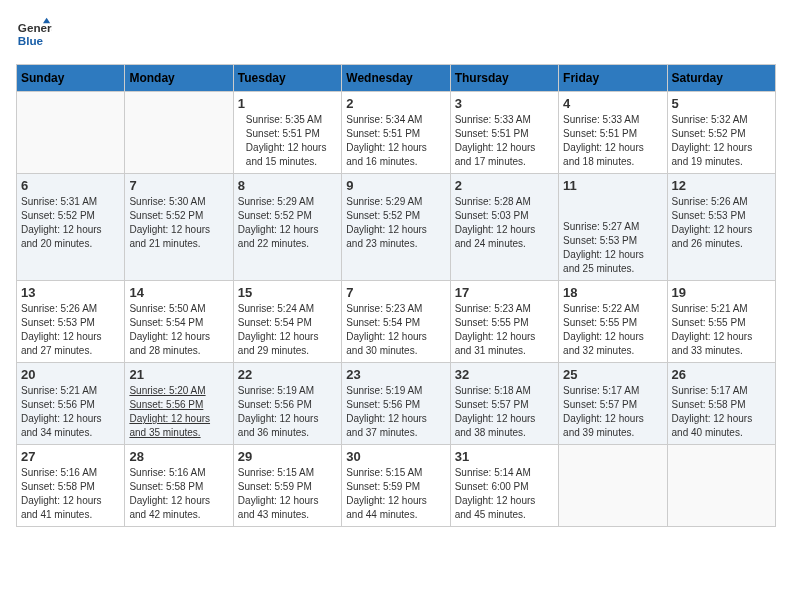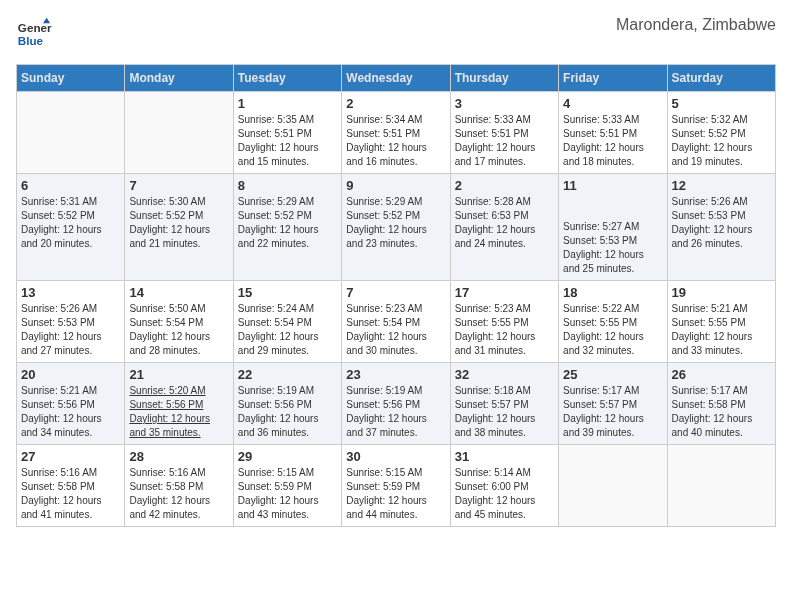--- a/index.html
+++ b/index.html
@@ -37,21 +37,21 @@
       font-size: 16px;
       color: #555;
     }
     table {
       width: 100%;
       border-collapse: collapse;
       font-size: 11px;
     }
     thead tr th {
       background-color: #2e7abf;
-      color: #e5e5e5;
+      color: #000000;
       padding: 6px 4px;
       text-align: left;
       font-size: 12px;
       font-weight: bold;
       border: 1px solid #ccc;
     }
     tbody tr td {
       border: 1px solid #ccc;
       vertical-align: top;
       padding: 4px;
@@ -84,21 +84,20 @@
 
 <div class="header">
   <div class="logo">
     <svg class="logo-icon" viewBox="0 0 40 40">
       <text x="2" y="18" font-size="13" font-weight="bold" fill="#333">General</text>
       <text x="2" y="32" font-size="13" font-weight="bold" fill="#1a5fa8">Blue</text>
       <polygon points="30,8 38,8 34,2" fill="#1a5fa8"></polygon>
     </svg>
   </div>
   <div class="title-block">
-    <div class="location-title">Marondera, Zimbabwe</div>
   </div>
 </div>
 
 <table>
   <thead>
     <tr id="weekday-header">
         <th>Sunday</th>
         <th>Monday</th>
         <th>Tuesday</th>
         <th>Wednesday</th>
@@ -106,21 +105,21 @@
         <th>Friday</th>
         <th>Saturday</th>
       </tr>
   </thead>
   <tbody id="calendar-body">
   <tr>
         <td class="empty-cell"></td>
         <td class="empty-cell"></td>
         <td>
           <div class="day-number">1</div>
-          <div class="day-info" style="white-space: pre-line;">Sunrise: 5:35 AM
+          <div class="day-info" style="white-space: pre-line; margin-left: 8px;">Sunrise: 5:35 AM
 Sunset: 5:51 PM
 Daylight: 12 hours and 15 minutes.</div>
         </td>
         <td>
           <div class="day-number">2</div>
           <div class="day-info" style="white-space: pre-line;">Sunrise: 5:34 AM
 Sunset: 5:51 PM
 Daylight: 12 hours and 16 minutes.</div>
         </td>
         <td>
@@ -163,21 +162,21 @@
         </td>
         <td>
           <div class="day-number">9</div>
           <div class="day-info" style="white-space: pre-line;">Sunrise: 5:29 AM
 Sunset: 5:52 PM
 Daylight: 12 hours and 23 minutes.</div>
         </td>
         <td>
           <div class="day-number">2</div>
           <div class="day-info" style="white-space: pre-line;">Sunrise: 5:28 AM
-Sunset: 6:53 PM
+Sunset: 5:03 PM
 Daylight: 12 hours and 24 minutes.</div>
         </td>
         <td>
           <div class="day-number">11</div>
           <div class="day-info" style="white-space: pre-line; margin-top: 27px;">Sunrise: 5:27 AM
 Sunset: 5:53 PM
 Daylight: 12 hours and 25 minutes.</div>
         </td>
         <td>
           <div class="day-number">12</div>

